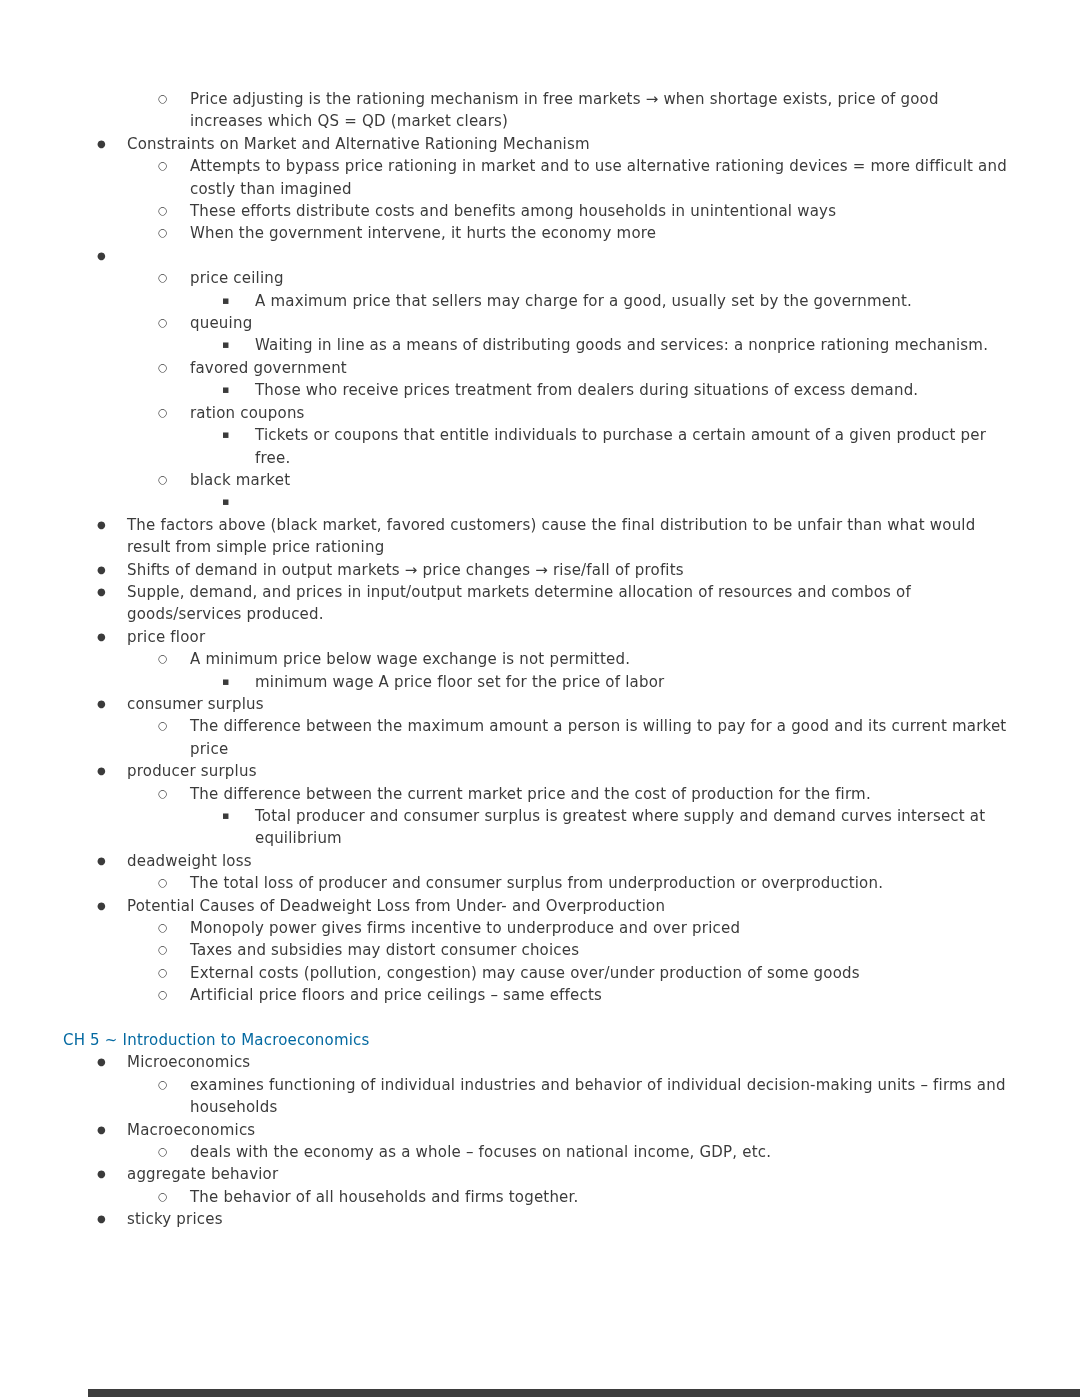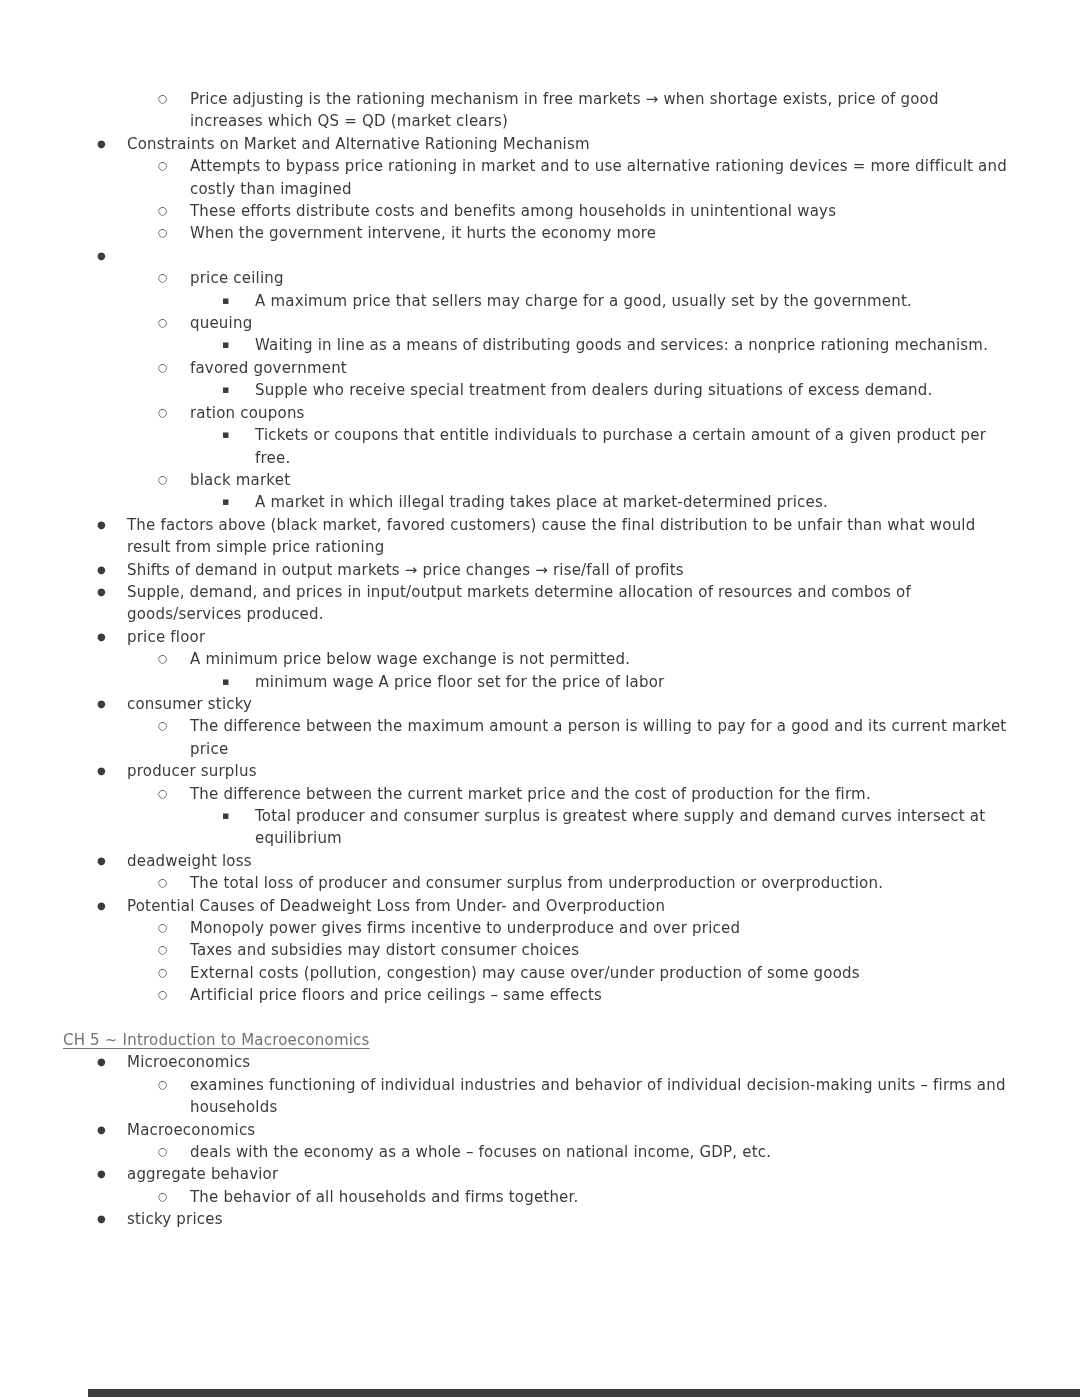--- a/index.html
+++ b/index.html
@@ -36,22 +36,21 @@
   }
   .item.l1 { padding-left: 97px; }
   .item.l2 { padding-left: 158px; }
   .item.l3 { padding-left: 222px; }
   .item.l1 .marker { width: 30px; font-size: 10px; }
   .item.l2 .marker { width: 32px; font-size: 11px; }
   .item.l3 .marker { width: 33px; font-size: 11px; }
   .heading {
     margin-left: 63px;
     margin-top: 0;
-    color: #737373;
-    text-decoration: underline;
+    color: #0369a1;
     text-underline-offset: 3px;
   }
   .spacer {
     height: 22.4px;
   }
   .page-edge {
     position: absolute;
     bottom: 0;
     left: 88px;
     right: 0;
@@ -101,37 +100,36 @@
     <div class="item l3">
       <span class="marker">▪</span>
       <span class="text">Waiting in line as a means of distributing goods and services: a nonprice rationing mechanism.</span>
     </div>
     <div class="item l2">
       <span class="marker">○</span>
       <span class="text">favored government</span>
     </div>
     <div class="item l3">
       <span class="marker">▪</span>
-      <span class="text">Supple who receive special treatment from dealers during situations of excess demand.</span>
+      <span class="text">Those who receive prices treatment from dealers during situations of excess demand.</span>
     </div>
     <div class="item l2">
       <span class="marker">○</span>
       <span class="text">ration coupons</span>
     </div>
     <div class="item l3">
       <span class="marker">▪</span>
       <span class="text">Tickets or coupons that entitle individuals to purchase a certain amount of a given product per free.</span>
     </div>
     <div class="item l2">
       <span class="marker">○</span>
       <span class="text">black market</span>
     </div>
     <div class="item l3">
       <span class="marker">▪</span>
-      <span class="text">A market in which illegal trading takes place at market-determined prices.</span>
     </div>
     <div class="item l1">
       <span class="marker">●</span>
       <span class="text">The factors above (black market, favored customers) cause the final distribution to be unfair than what would result from simple price rationing</span>
     </div>
     <div class="item l1">
       <span class="marker">●</span>
       <span class="text">Shifts of demand in output markets → price changes → rise/fall of profits</span>
     </div>
     <div class="item l1">
@@ -145,21 +143,21 @@
     <div class="item l2">
       <span class="marker">○</span>
       <span class="text">A minimum price below wage exchange is not permitted.</span>
     </div>
     <div class="item l3">
       <span class="marker">▪</span>
       <span class="text">minimum wage A price floor set for the price of labor</span>
     </div>
     <div class="item l1">
       <span class="marker">●</span>
-      <span class="text">consumer sticky</span>
+      <span class="text">consumer surplus</span>
     </div>
     <div class="item l2">
       <span class="marker">○</span>
       <span class="text">The difference between the maximum amount a person is willing to pay for a good and its current market price</span>
     </div>
     <div class="item l1">
       <span class="marker">●</span>
       <span class="text">producer surplus</span>
     </div>
     <div class="item l2">

